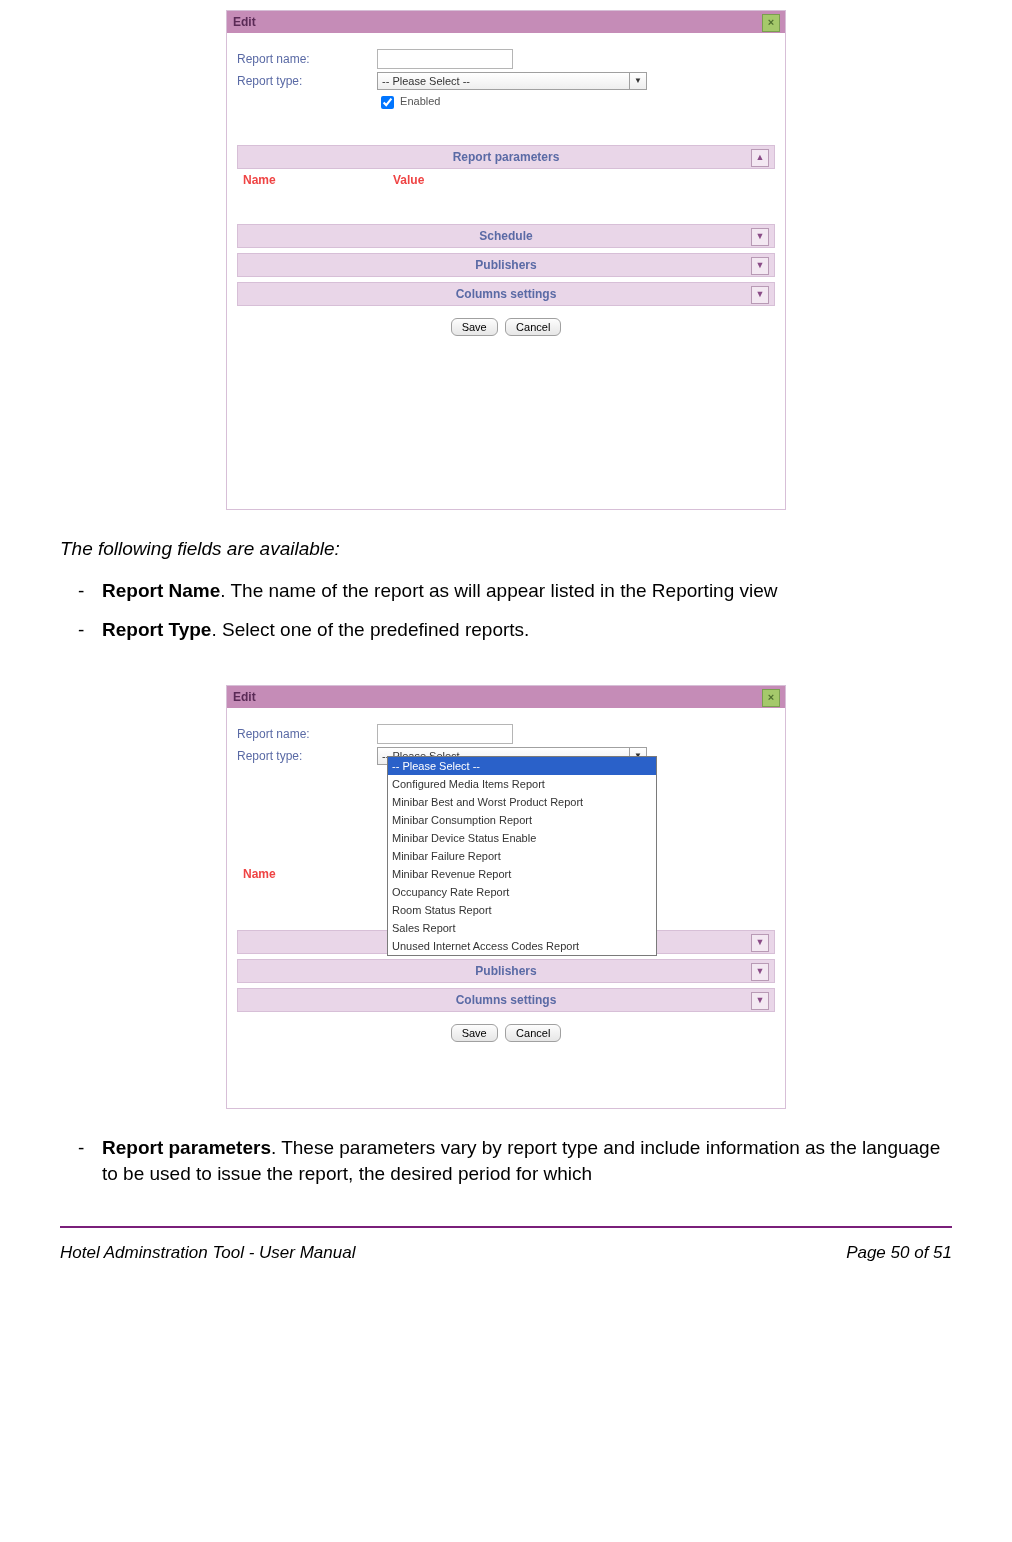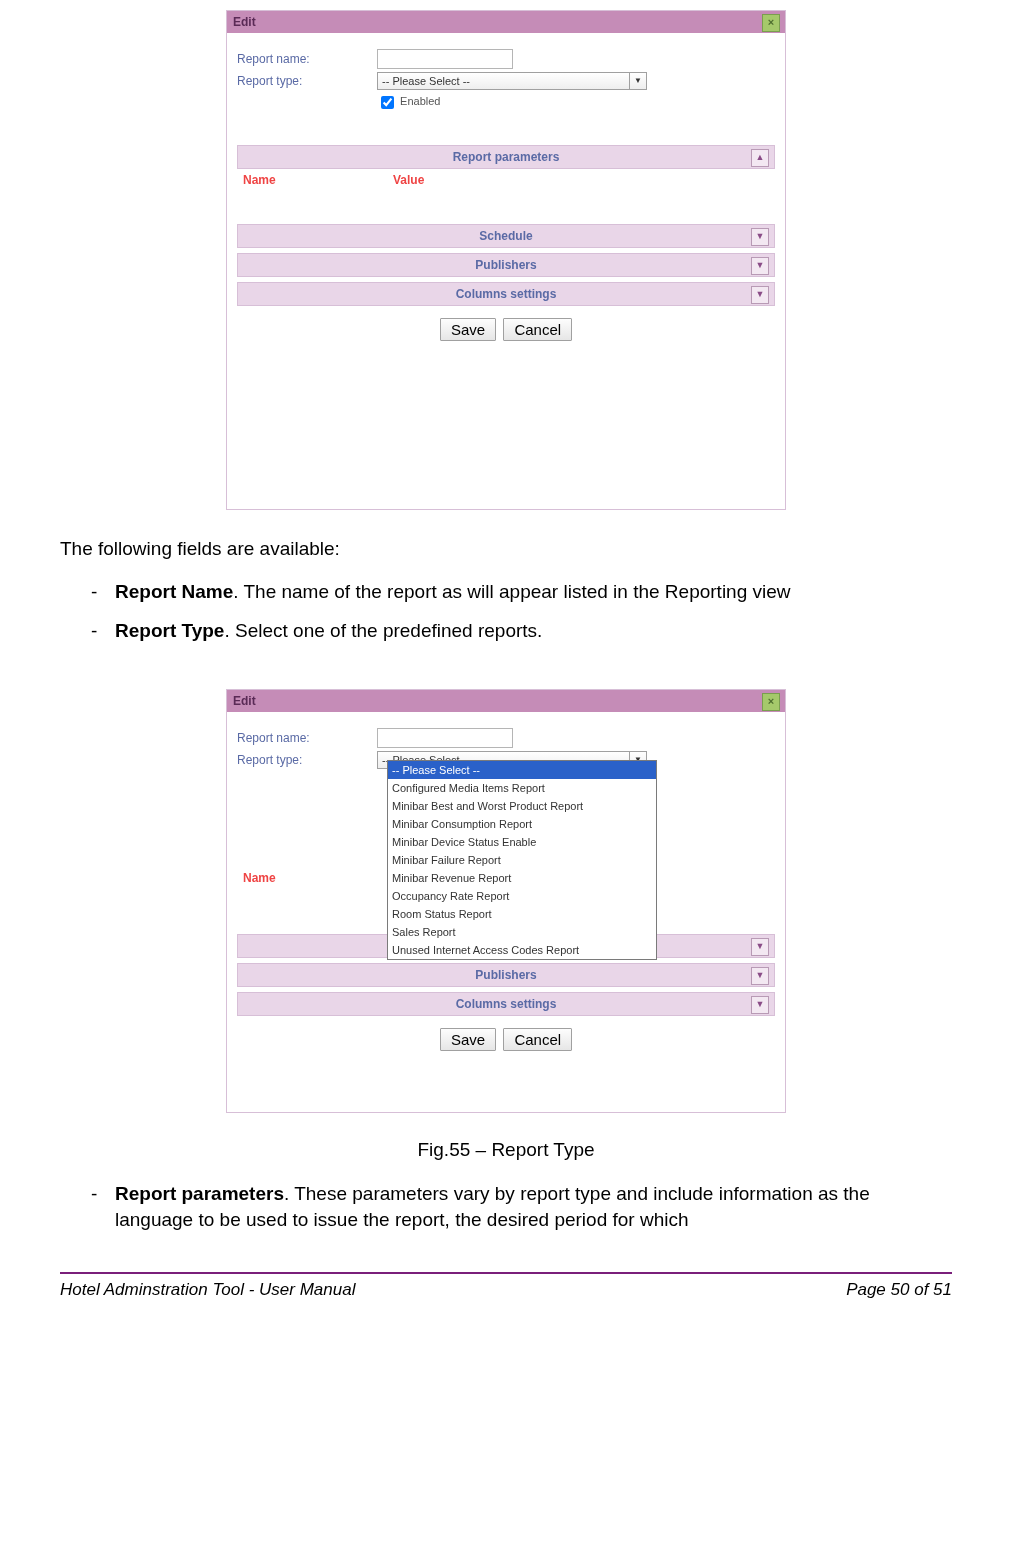--- a/index.html
+++ b/index.html
@@ -156,25 +156,25 @@
   }
   .params-head .col.name { width: 150px; }
   .btn-row {
     text-align: center;
     margin-top: 12px;
     margin-bottom: 8px;
   }
   .btn {
     border: 1px solid #a0a0a0;
     background: linear-gradient(#fdfdfd,#e6e6e6);
-    font-size: 15px;
+    font-size: 11px;
     padding: 2px 10px;
     margin: 0 2px;
     cursor: pointer;
-    border-radius: 1px;
+    border-radius: 6px;
     text-align: center;
   }
   .dropdown-open {
     position: absolute;
     left: 160px;
     top: 48px;
     width: 268px;
     border: 1px solid #7a7a7a;
     background: #fff;
     font-size: 11px;
@@ -191,42 +191,43 @@
   }
   .caption {
     text-align: center;
     font-size: 19px;
     margin: 15px 0 20px 0;
   }
   .body-text {
     font-size: 19px;
     line-height: 1.35;
     margin: 4px 0 16px 0;
+    font-style: italic;
   }
   ul.bullets {
     list-style: none;
     padding-left: 14px;
-    margin: 17px;
+    margin: 4px;
   }
   ul.bullets li {
     font-size: 19px;
     line-height: 1.35;
     margin-bottom: 14px;
     position: relative;
     padding-left: 24px;
   }
   ul.bullets li::before {
     content: "-";
     position: absolute;
     left: 0;
   }
   .footer {
     border-top: 2px solid #7a1f7a;
     margin-top: 40px;
-    padding-top: 6px;
+    padding-top: 15px;
     display: flex;
     justify-content: space-between;
     font-style: italic;
     font-size: 17px;
     color: #000;
   }
   .sepspace { height: 28px; }
   .shot1 { height: 500px; }
   .shot1 .shot-body { height: 460px; box-sizing:border-box; }
   .shot2 .shot-body { position: relative; height: 400px; box-sizing:border-box; }
@@ -353,21 +354,20 @@
         <div class="section-toggle">▼</div>
       </div>
 
       <div class="btn-row">
         <button class="btn">Save</button>
         <button class="btn">Cancel</button>
       </div>
     </div>
   </div>
 
-  <div class="caption">Fig.55 – Report Type</div>
 
   <ul class="bullets">
     <li><b>Report parameters</b><span>. These parameters vary by report type and include information as the language to be used to issue the report, the desired period for which</span></li>
   </ul>
 
   <div class="footer">
     <span>Hotel Adminstration Tool - User Manual</span>
     <span>Page 50 of 51</span>
   </div>
 

